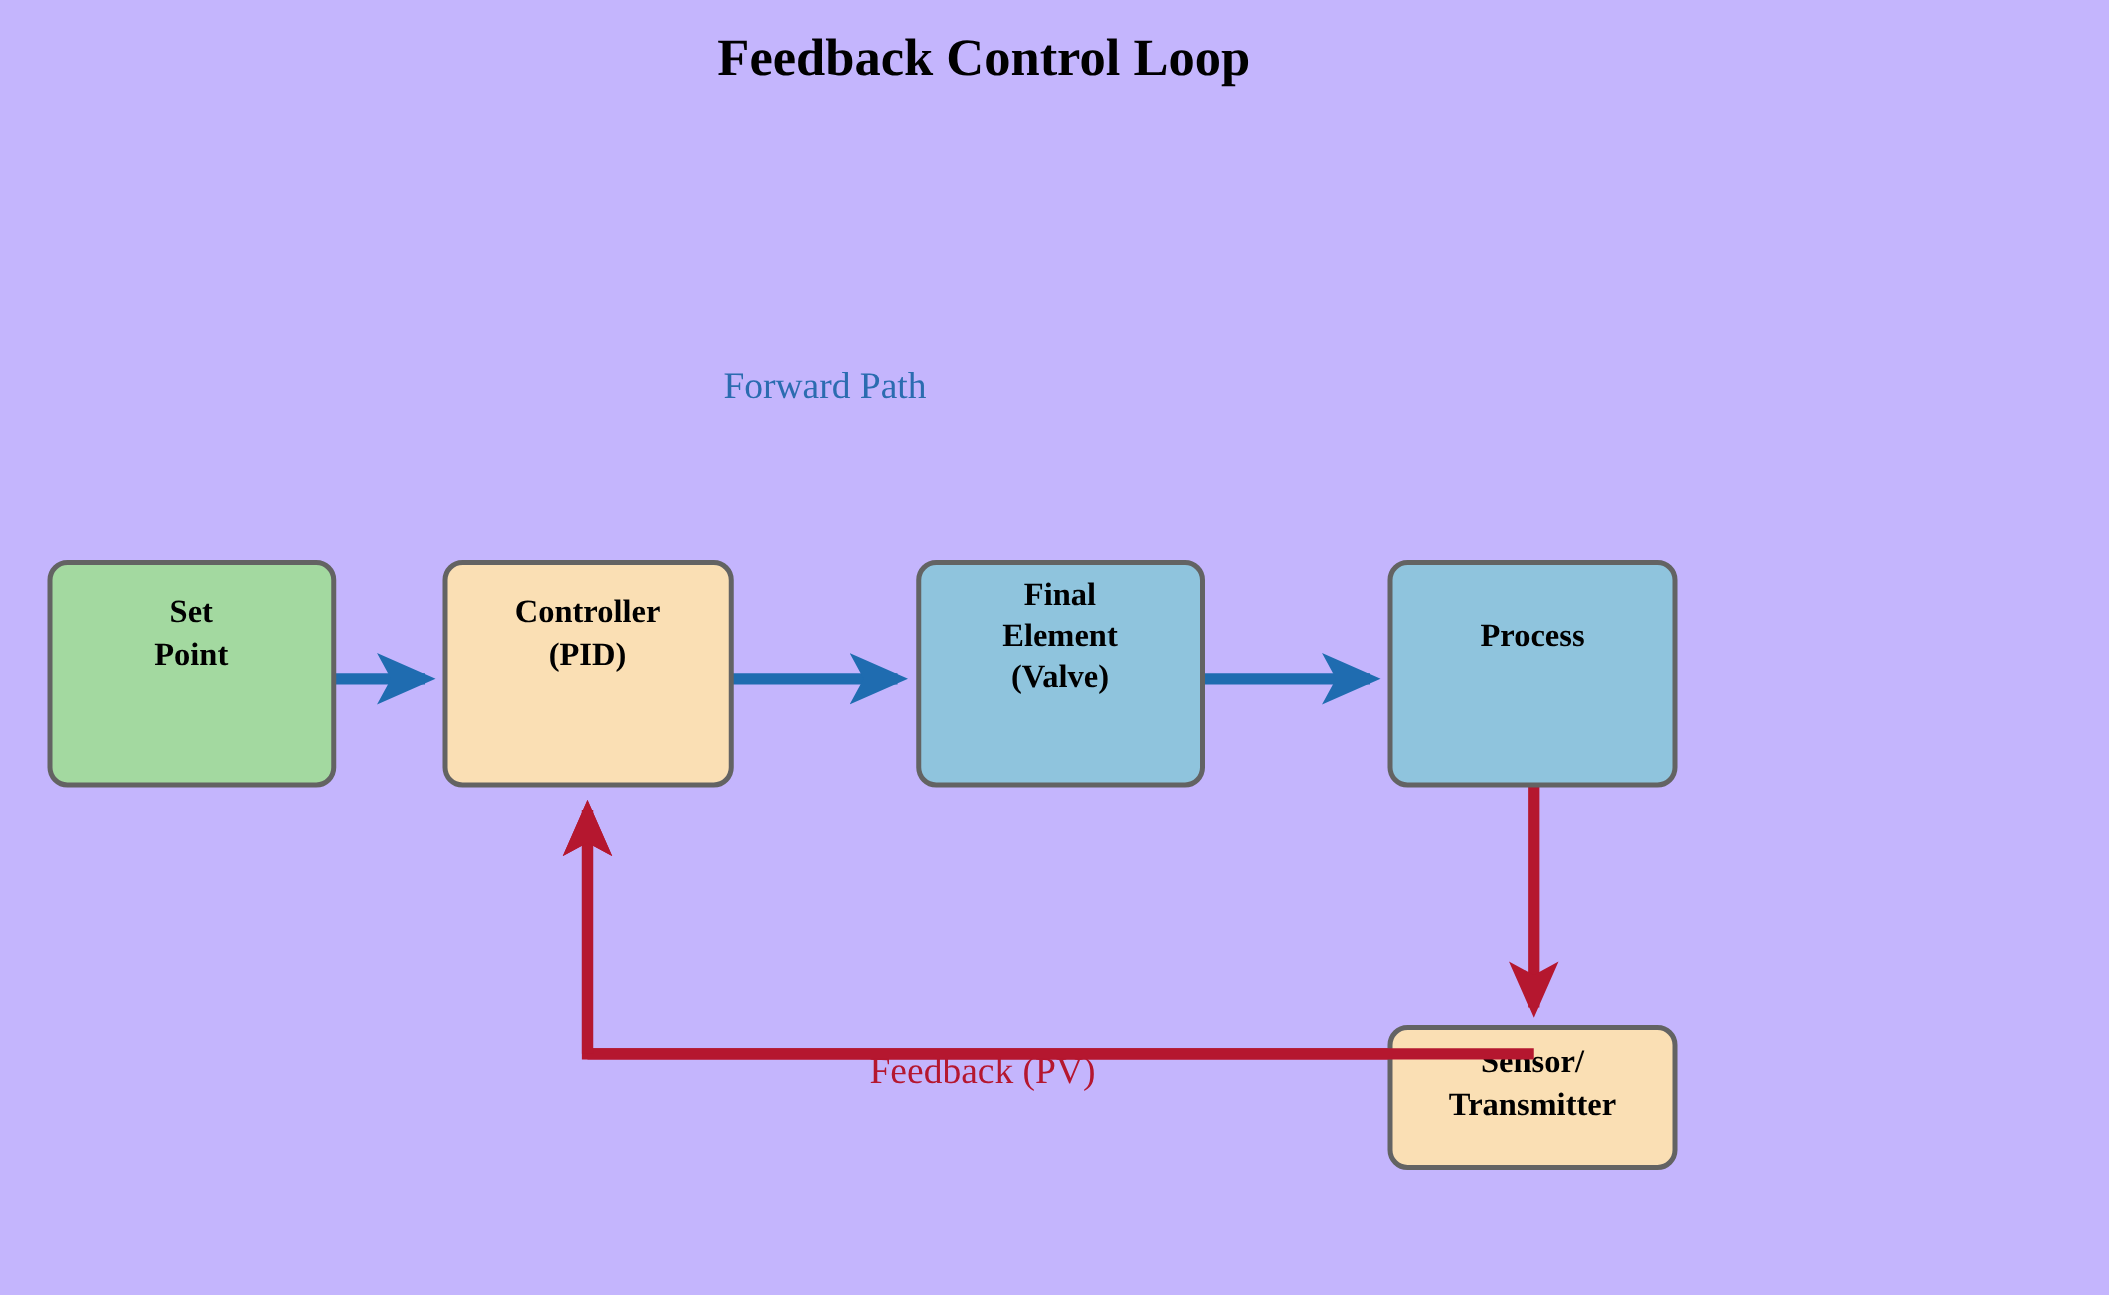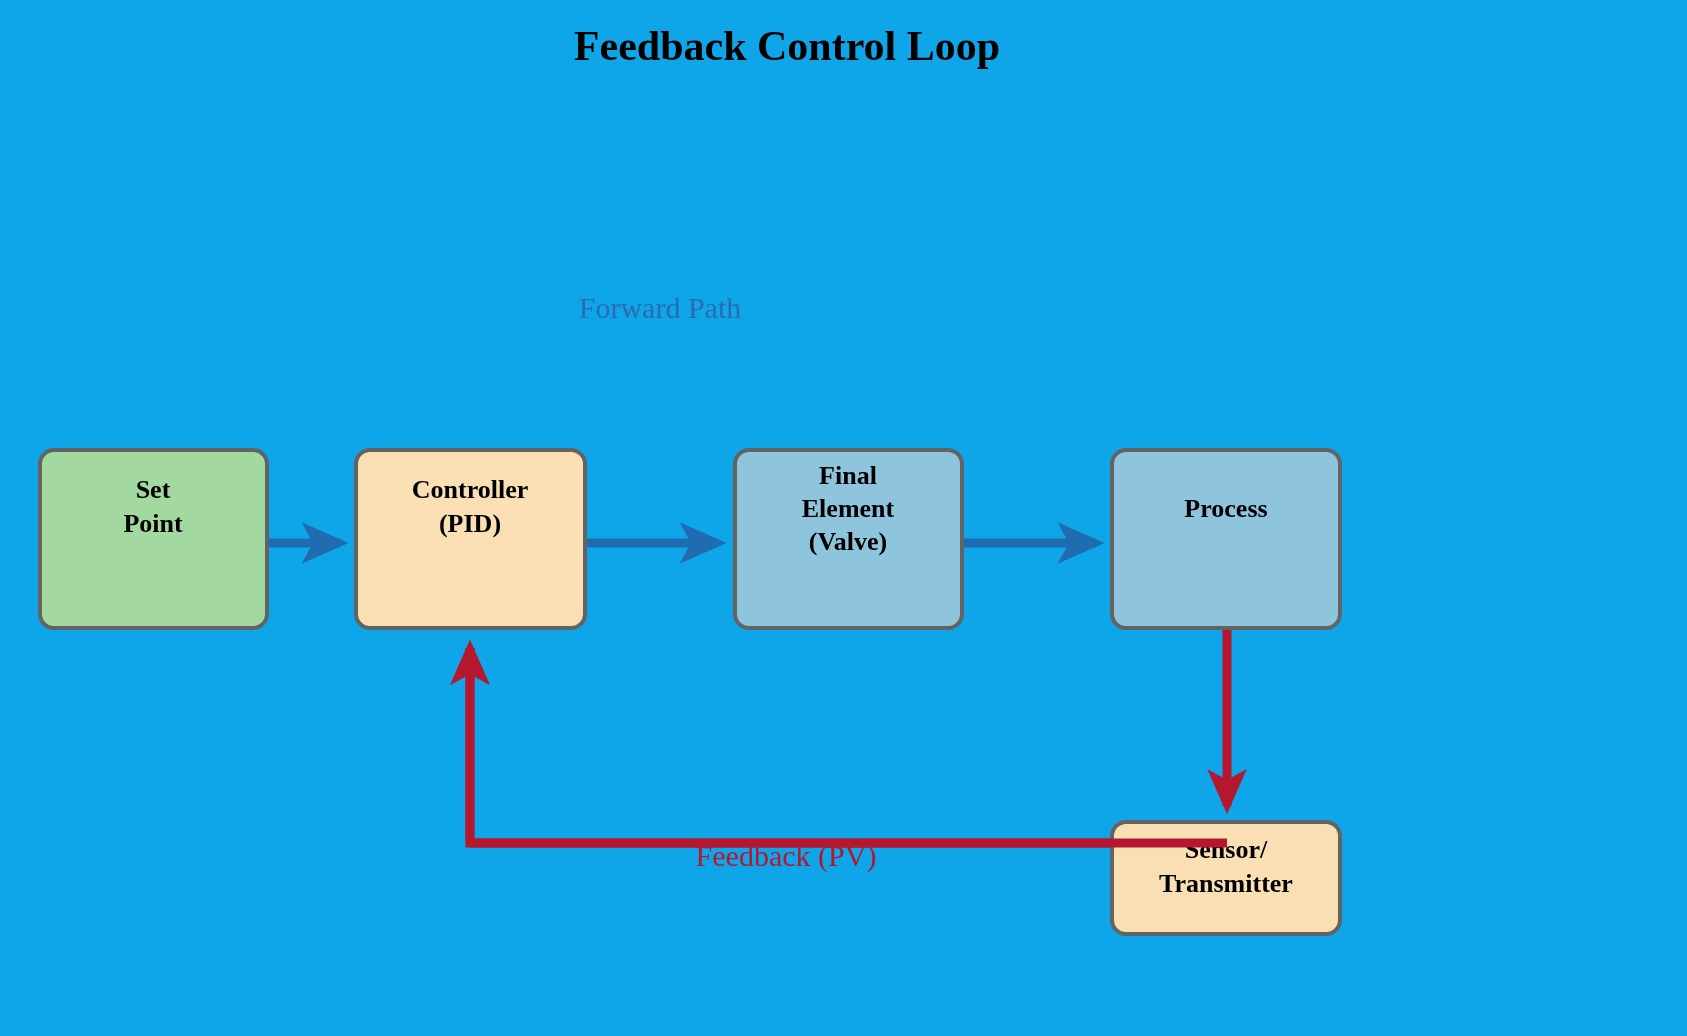--- a/index.html
+++ b/index.html
@@ -10,21 +10,21 @@
   body {
     width: 1687px;
     height: 1036px;
     font-family: "Liberation Serif", "DejaVu Serif", serif;
     overflow: hidden;
   }
   #diagram-root {
     position: relative;
     width: 1687px;
     height: 1036px;
-    background: #0ea5e9;
+    background: #c4b5fd;
   }
   svg#diagram-svg {
     display: block;
     width: 1687px;
     height: 1036px;
   }
   .node-rect {
     stroke: #636363;
     stroke-width: 4;
   }

